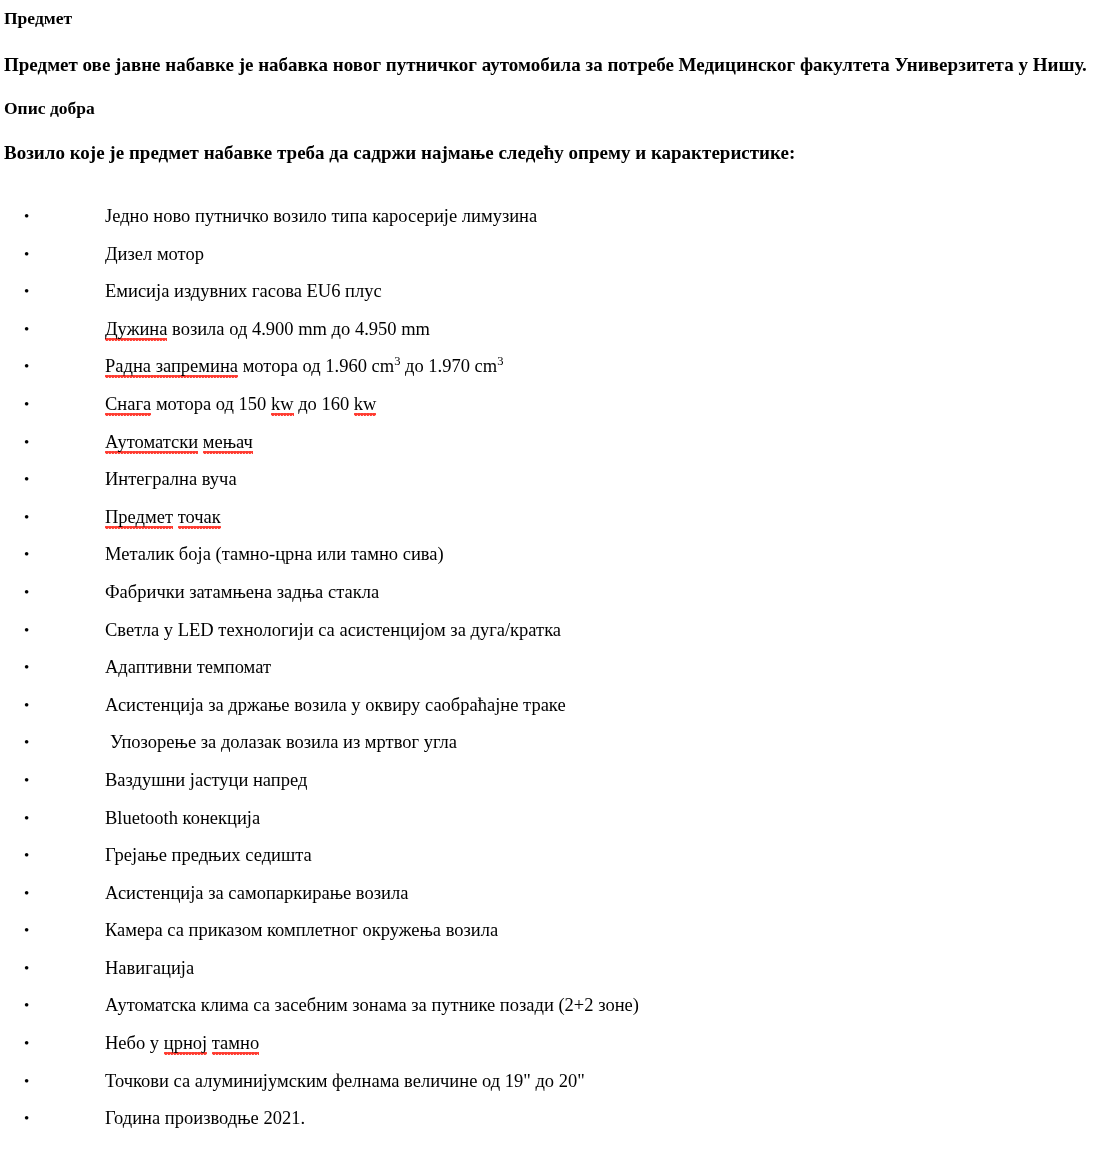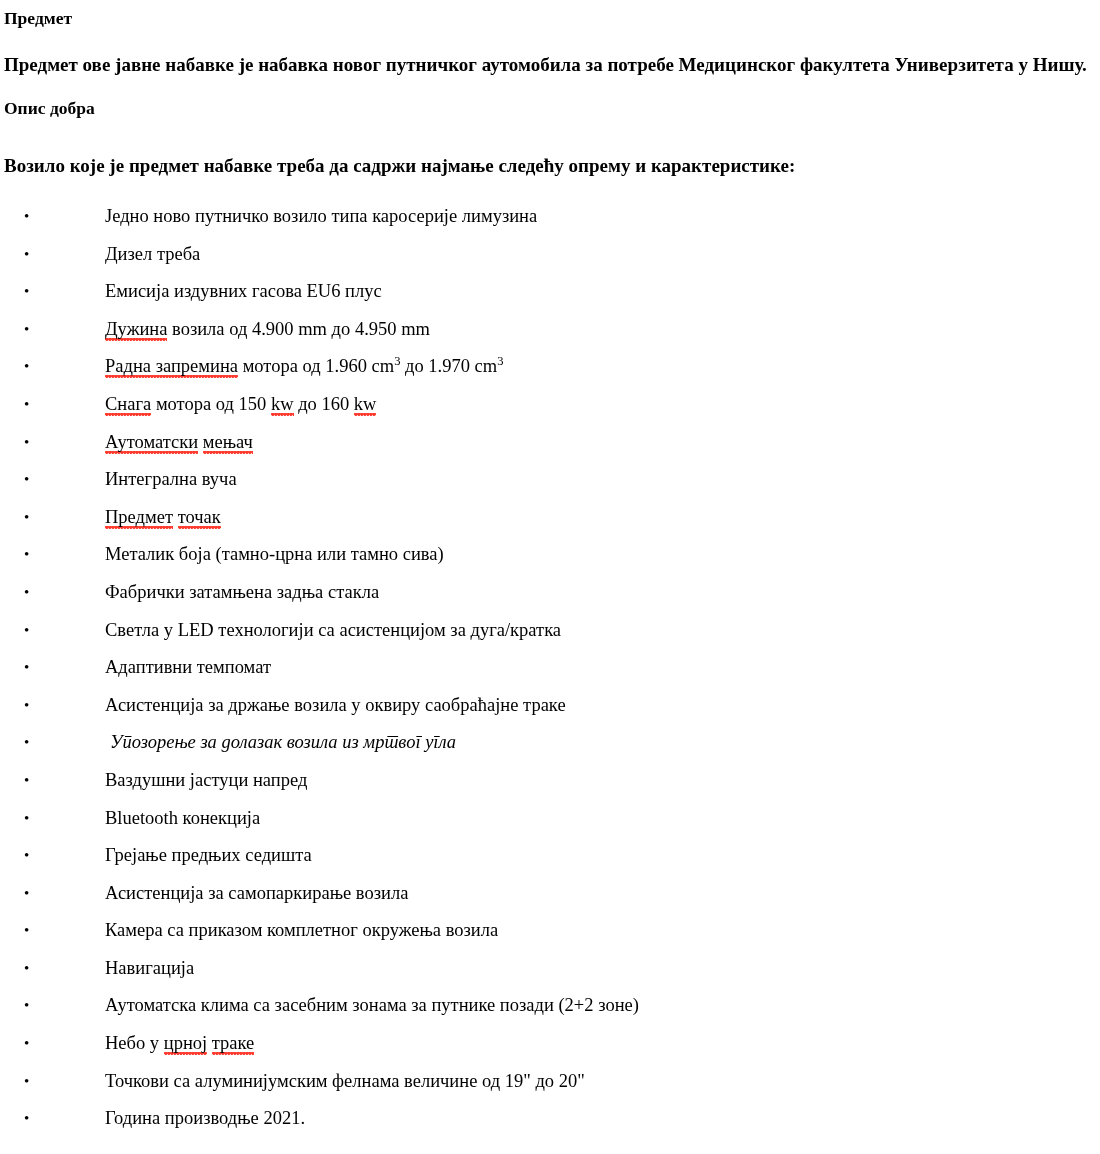--- a/index.html
+++ b/index.html
@@ -39,21 +39,21 @@
     line-height: 1.15;
     margin: 0;
     padding: 0;
     white-space: nowrap;
   }
 
   
   .blk-heading-1 { position: absolute; left: 4px; top: 8px; }
   .blk-para-1    { position: absolute; left: 4px; top: 54px; }
   .blk-heading-2 { position: absolute; left: 4px; top: 98px; }
-  .blk-para-2    { position: absolute; left: 4px; top: 155px; }
+  .blk-para-2    { position: absolute; left: 4px; top: 142px; }
 
   
   .spec-list {
     position: absolute;
     left: 0;
     top: 198px;
     width: 1092px;
     margin: 0;
     padding: 0;
     list-style: none;
@@ -75,21 +75,21 @@
     line-height: 37.6px;
     color: #000;
   }
   .spec-text {
     position: absolute;
     left: 65px;
     top: 0;
     line-height: 37.6px;
     margin-left: 40px;
   }
-  .spec-text.indented { left: 70px; font-style: italic; }
+  .spec-text.indented { left: 70px; }
 
   
   .sp {
     position: relative;
     background-repeat: repeat-x;
     background-position: left bottom 2px;
     background-size: 6px 3px;
     background-image:
       radial-gradient(circle at 1.6px 1.4px, #ff3b30 1.4px, rgba(255,59,48,0) 1.6px),
       radial-gradient(circle at 4.6px 1.4px, #ff3b30 1.4px, rgba(255,59,48,0) 1.6px);
@@ -123,21 +123,21 @@
     <p class="doc-para">Возило које је предмет набавке треба да садржи најмање следећу опрему и карактеристике:</p>
   </div>
 
   <ul class="spec-list" id="spec-list">
       <li class="spec-item">
         <span class="spec-bullet">•</span>
         <span class="spec-text">Једно ново путничко возило типа каросерије лимузина</span>
       </li>
       <li class="spec-item">
         <span class="spec-bullet">•</span>
-        <span class="spec-text">Дизел треба</span>
+        <span class="spec-text">Дизел мотор</span>
       </li>
       <li class="spec-item">
         <span class="spec-bullet">•</span>
         <span class="spec-text">Емисија издувних гасова EU6 плус</span>
       </li>
       <li class="spec-item">
         <span class="spec-bullet">•</span>
         <span class="spec-text"><span class="sp">Дужина</span> возила од 4.900 mm до 4.950 mm</span>
       </li>
       <li class="spec-item">
@@ -207,21 +207,21 @@
       <li class="spec-item">
         <span class="spec-bullet">•</span>
         <span class="spec-text">Навигација</span>
       </li>
       <li class="spec-item">
         <span class="spec-bullet">•</span>
         <span class="spec-text">Аутоматска клима са засебним зонама за путнике позади (2+2 зоне)</span>
       </li>
       <li class="spec-item">
         <span class="spec-bullet">•</span>
-        <span class="spec-text">Небо у <span class="sp">црној</span> <span class="sp">траке</span></span>
+        <span class="spec-text">Небо у <span class="sp">црној</span> <span class="sp">тамно</span></span>
       </li>
       <li class="spec-item">
         <span class="spec-bullet">•</span>
         <span class="spec-text">Точкови са алуминијумским фелнама величине од 19" до 20"</span>
       </li>
       <li class="spec-item">
         <span class="spec-bullet">•</span>
         <span class="spec-text">Година производње 2021.</span>
       </li>
     </ul>

